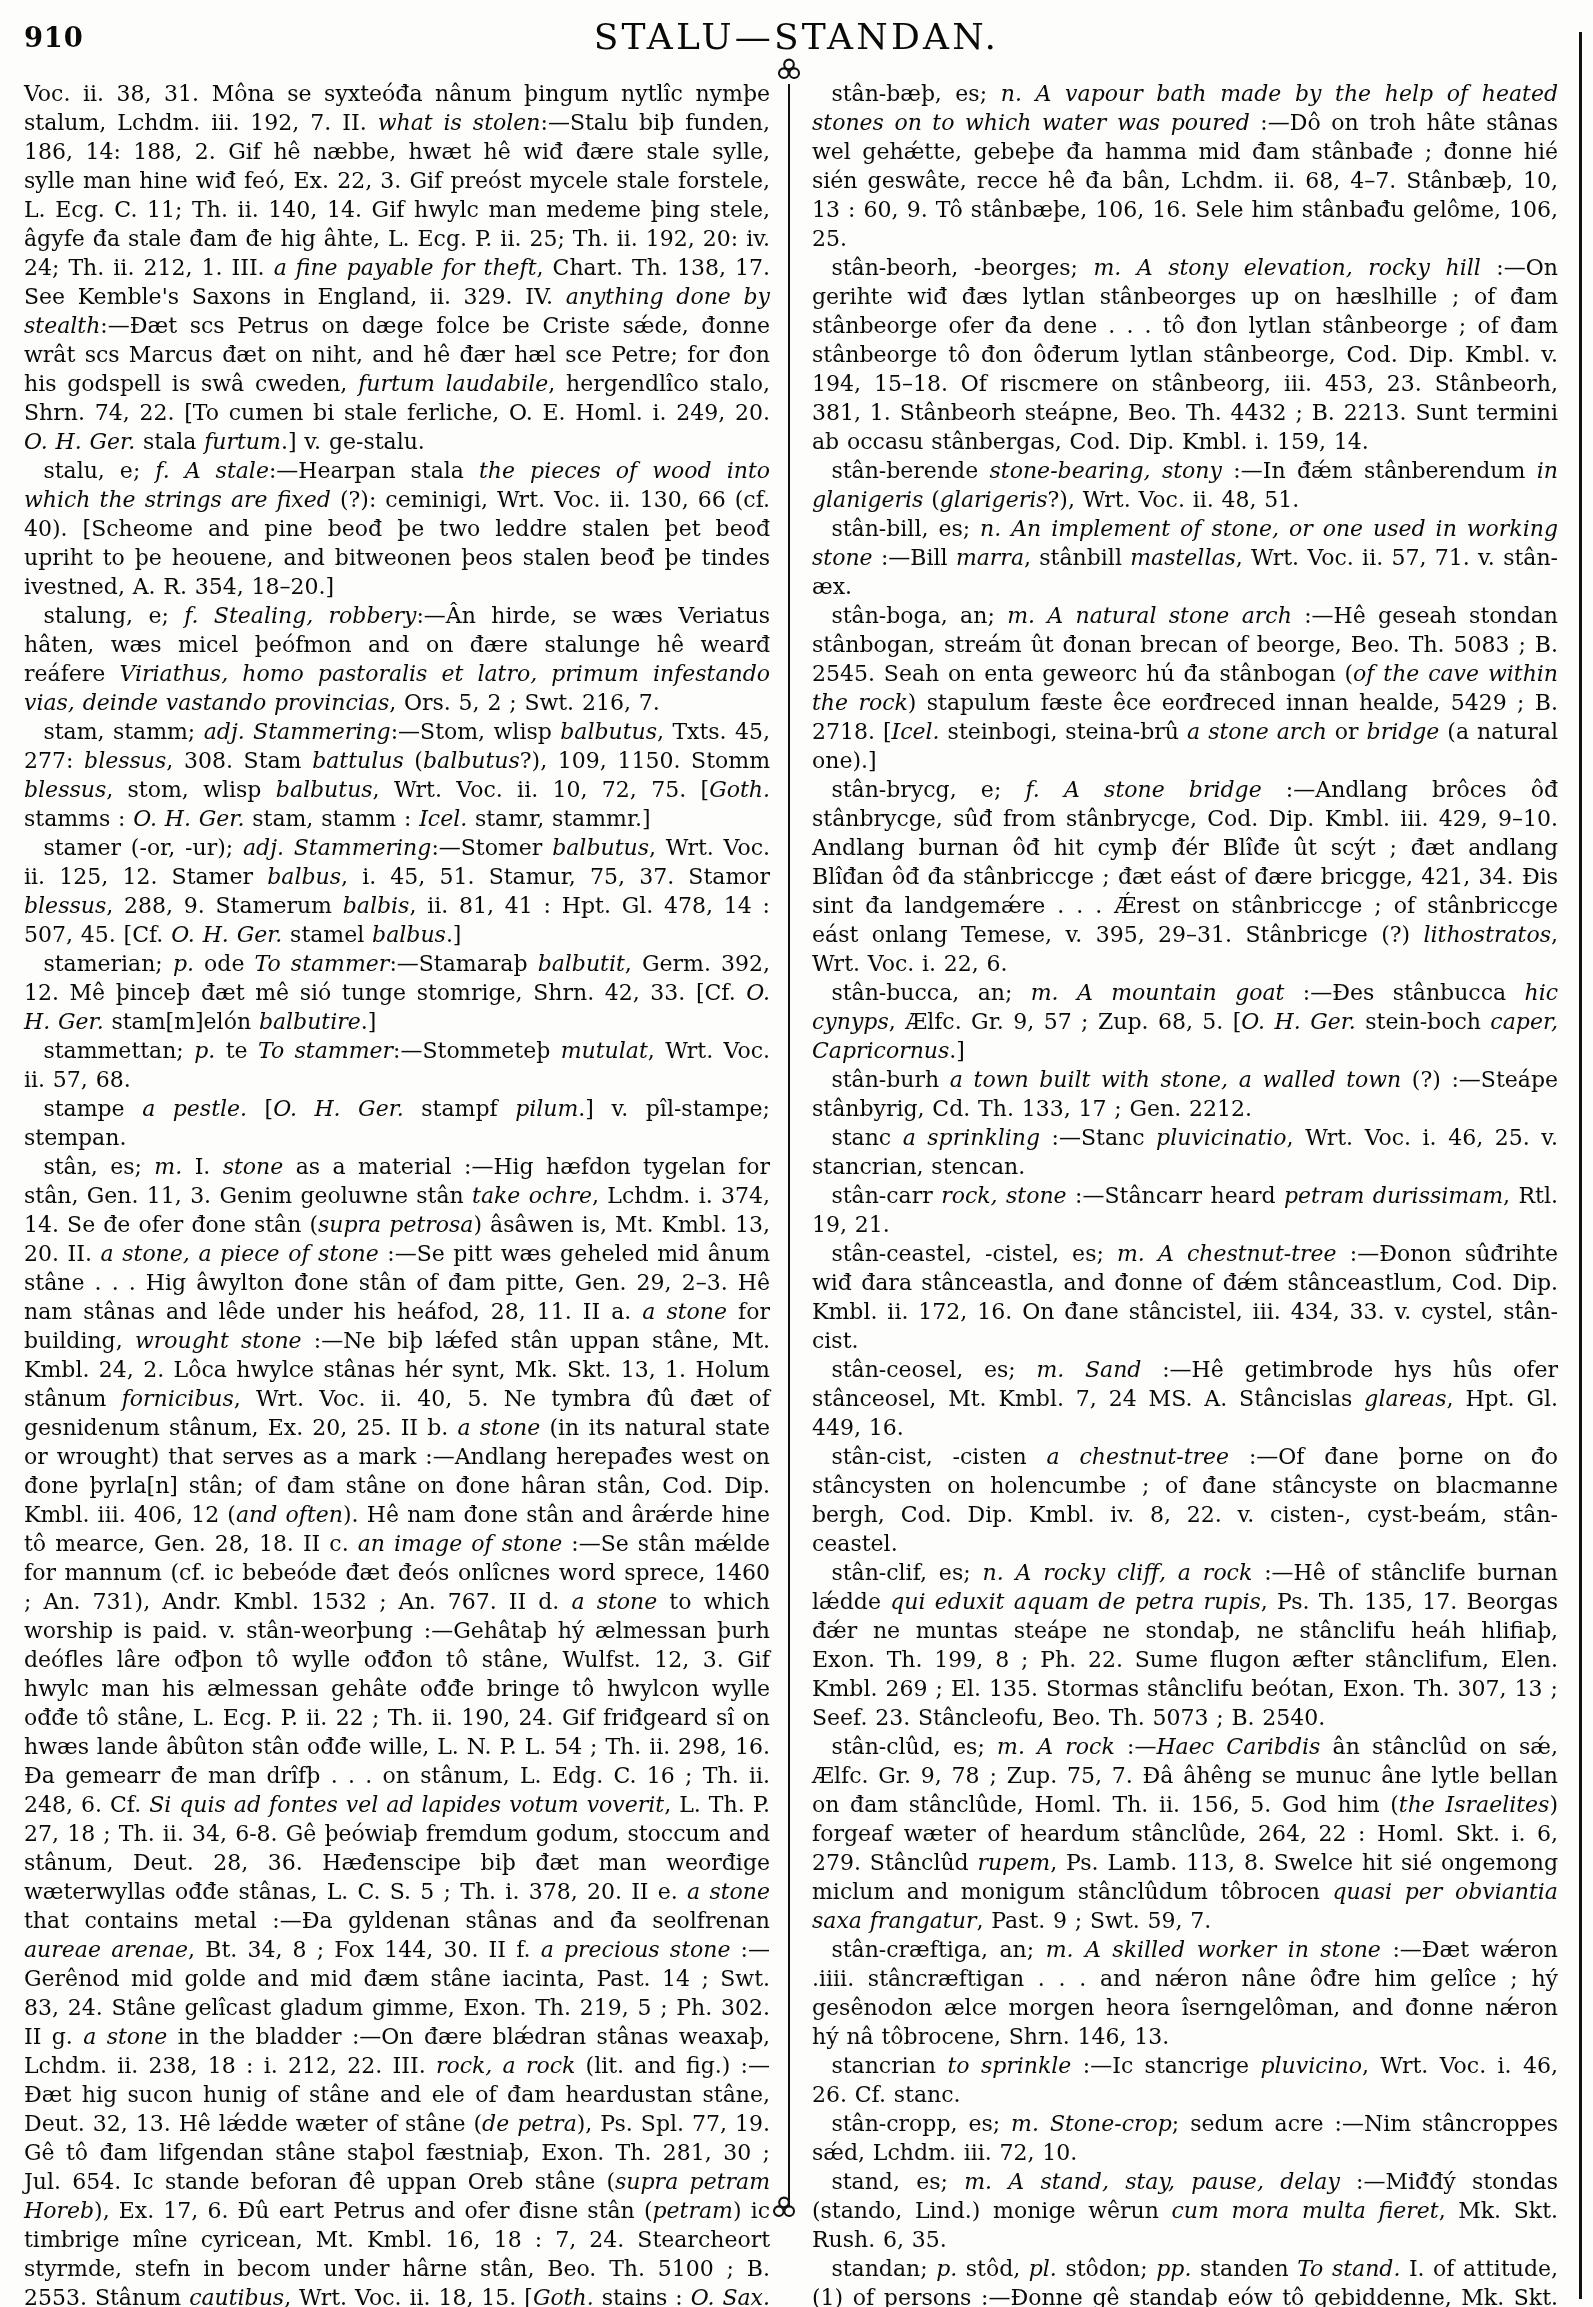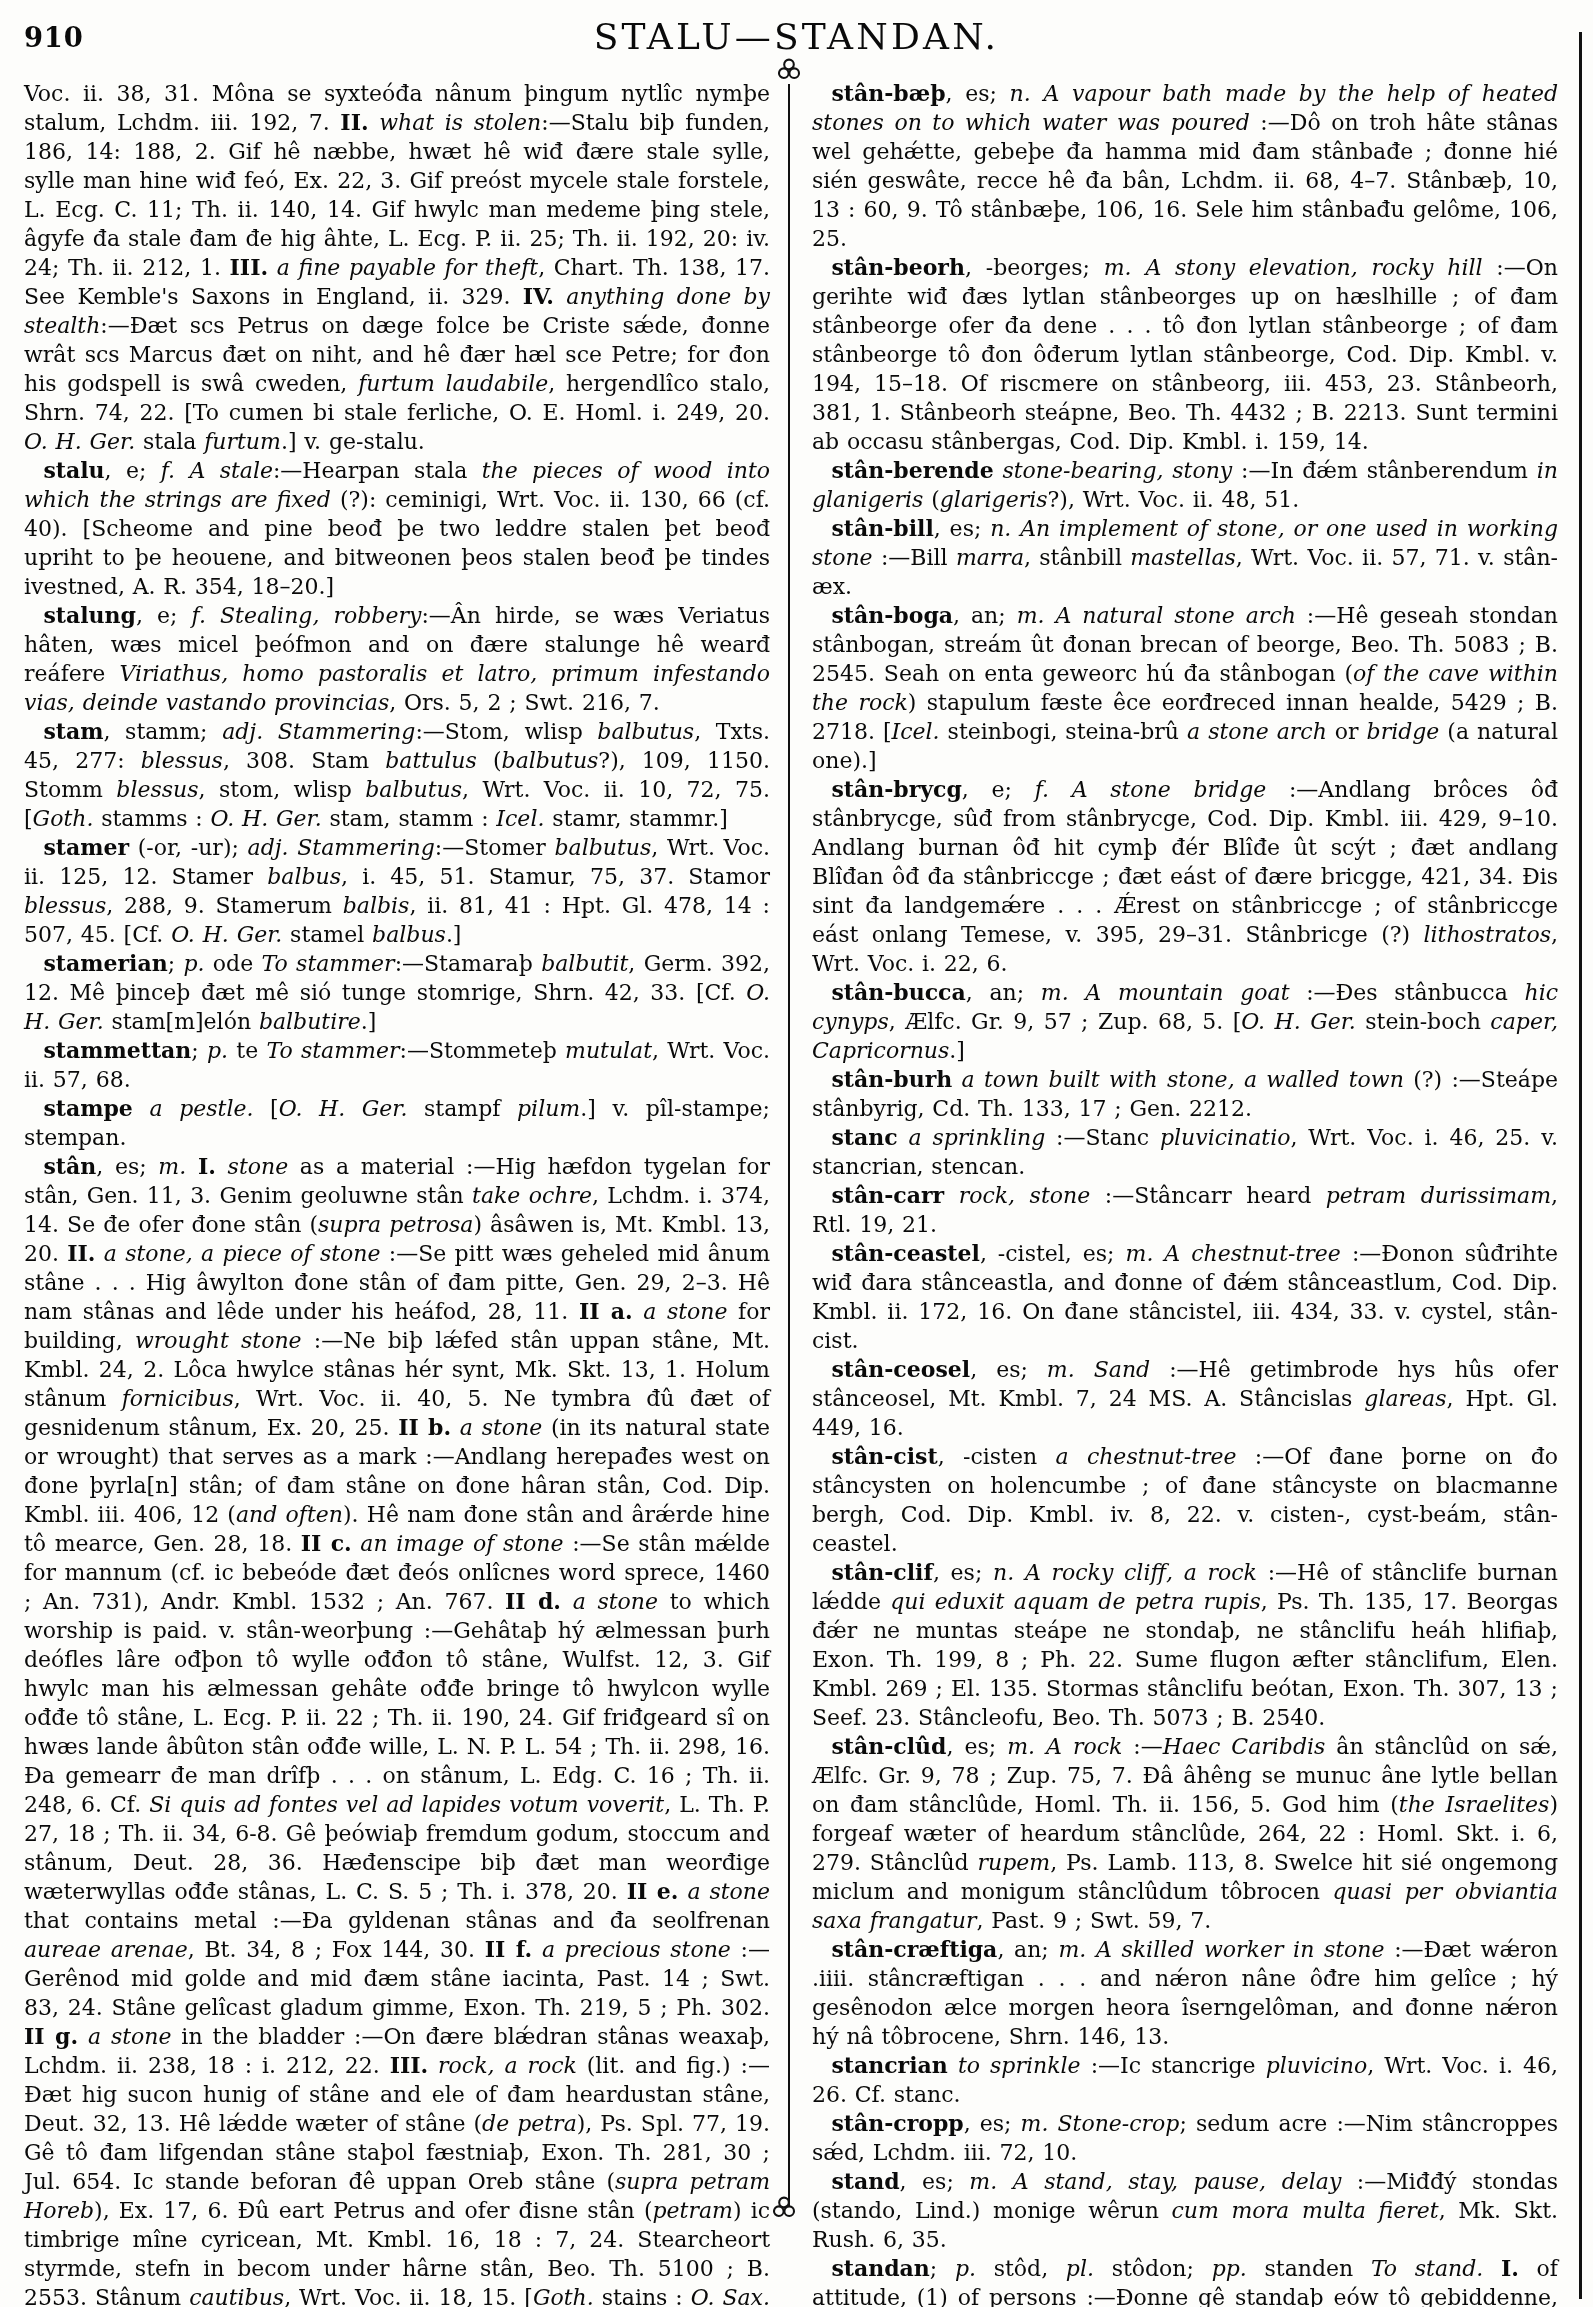--- a/index.html
+++ b/index.html
@@ -28,21 +28,21 @@
   }
   .column{flex:1 1 0;min-width:0;}
   p.entry{
     margin:0;
     font-size:22px;line-height:29px;
     text-align:justify;
     text-indent:19.4px;
     word-spacing:0.8px;
   }
   p.entry.noindent{text-indent:0;}
-  .seg-b{font-weight:bold;}
+  .seg-b{font-weight:normal;}
   .seg-i{font-style:italic;}
   .divider-line{
     position:absolute;left:788px;top:84px;height:2122px;width:1.6px;
     background:#111;
   }
   .edge-line{
     position:absolute;right:11.3px;top:32px;height:2267px;width:2.4px;
     background:#111;
   }
   .ornament{position:absolute;width:24px;height:24px;}

